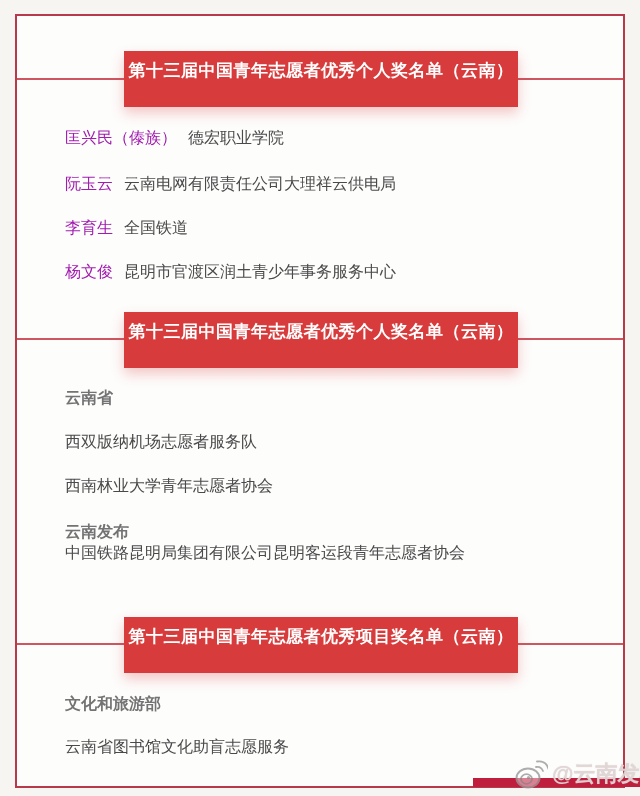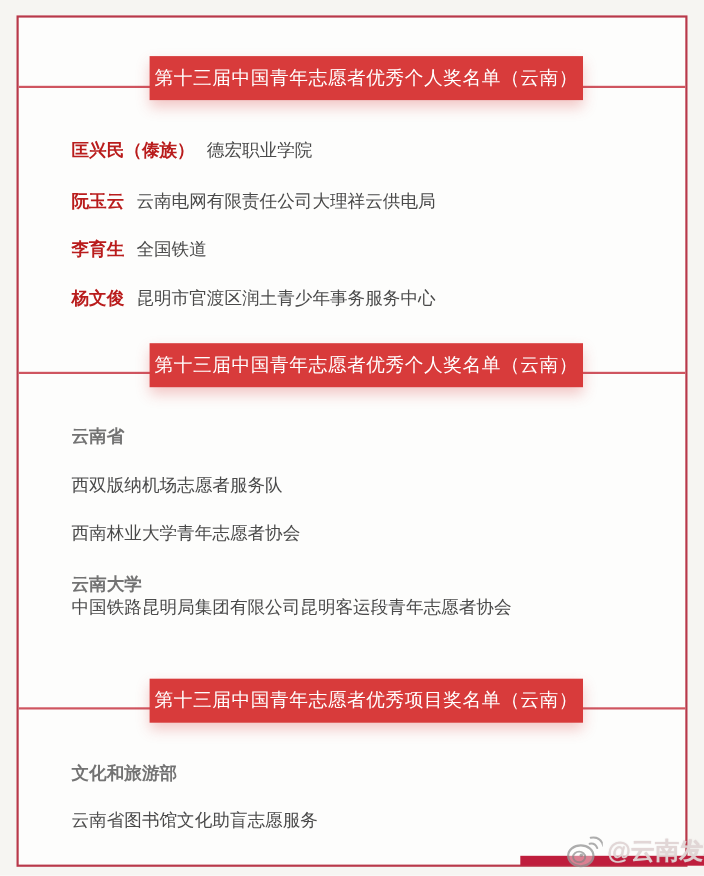--- a/index.html
+++ b/index.html
@@ -10,31 +10,31 @@
   }
   .frame{
     position:absolute;left:15px;top:14px;width:606px;height:770px;
     border:2px solid #b8394a;background:#fdfdfc;
   }
   
   .banner-rule{
     position:absolute;left:17px;width:606px;height:2px;background:#cf5560;
   }
   .banner{
-    position:absolute;left:136px;width:394px;height:40px;
+    position:absolute;left:124px;width:394px;height:56px;
     background:#d83b3b;color:#ffffff;
-    font-size:17px;font-weight:normal;letter-spacing:.5px;
+    font-size:17px;font-weight:bold;letter-spacing:.5px;
     line-height:40px;text-align:center;white-space:nowrap;
     box-shadow:0 6px 12px rgba(216,59,59,.28);
   }
   .row{
     position:absolute;left:65px;right:40px;
     font-size:16px;line-height:22px;color:#4a4a4a;white-space:nowrap;
   }
-  .row .name{font-weight:bold;color:#b91c1c;margin-right:11px;}
+  .row .name{font-weight:normal;color:#a21caf;margin-right:11px;}
   .group-heading{
     position:absolute;left:65px;
     font-size:16px;line-height:22px;font-weight:bold;color:#737373;white-space:nowrap;
   }
   .bottom-bar{
     position:absolute;left:473px;top:778px;width:167px;height:9px;background:#bf1e3d;
   }
   .watermark{
     position:absolute;left:514px;top:754px;width:130px;height:40px;
     display:flex;align-items:center;gap:4px;pointer-events:none;
@@ -70,21 +70,21 @@
 <div class="banner" style="top:312px">第十三届中国青年志愿者优秀个人奖名单（云南）</div>
 
 <div class="group-heading" style="top:387px">云南省</div>
 <div class="row" style="top:431px">
   <span class="org">西双版纳机场志愿者服务队</span>
 </div>
 <div class="row" style="top:475px">
   <span class="org">西南林业大学青年志愿者协会</span>
 </div>
 
-<div class="group-heading" style="top:521px">云南大学</div>
+<div class="group-heading" style="top:521px">云南发布</div>
 <div class="row" style="top:542px">
   <span class="org">中国铁路昆明局集团有限公司昆明客运段青年志愿者协会</span>
 </div>
 
 <div class="banner-rule" style="top:643px"></div>
 <div class="banner" style="top:617px">第十三届中国青年志愿者优秀项目奖名单（云南）</div>
 
 <div class="group-heading" style="top:693px">文化和旅游部</div>
 <div class="row" style="top:736px">
   <span class="org">云南省图书馆文化助盲志愿服务</span>

